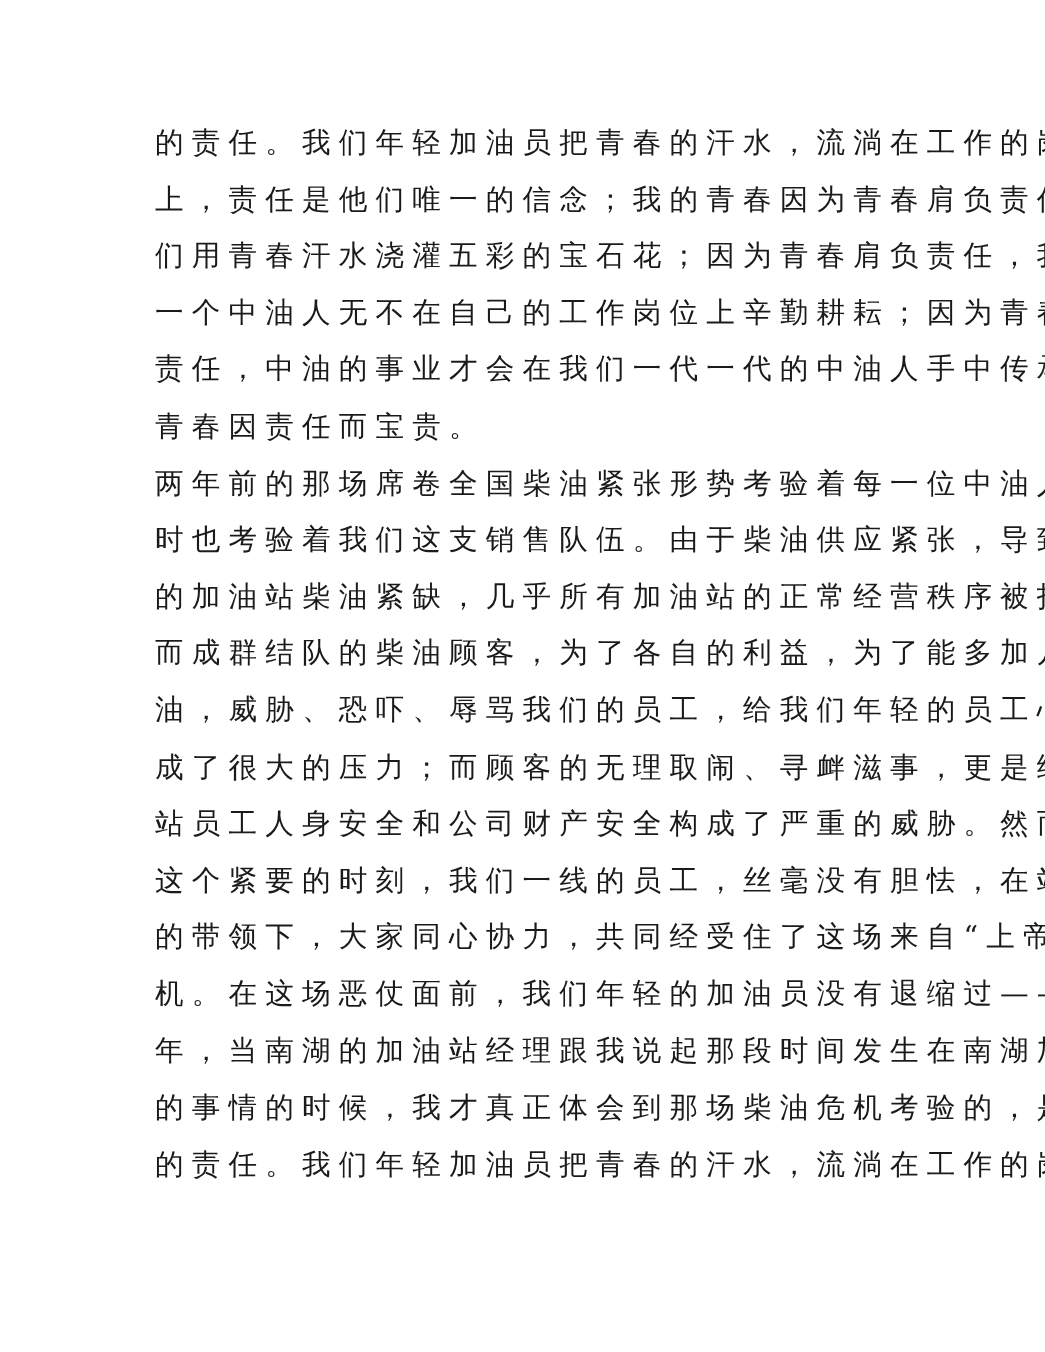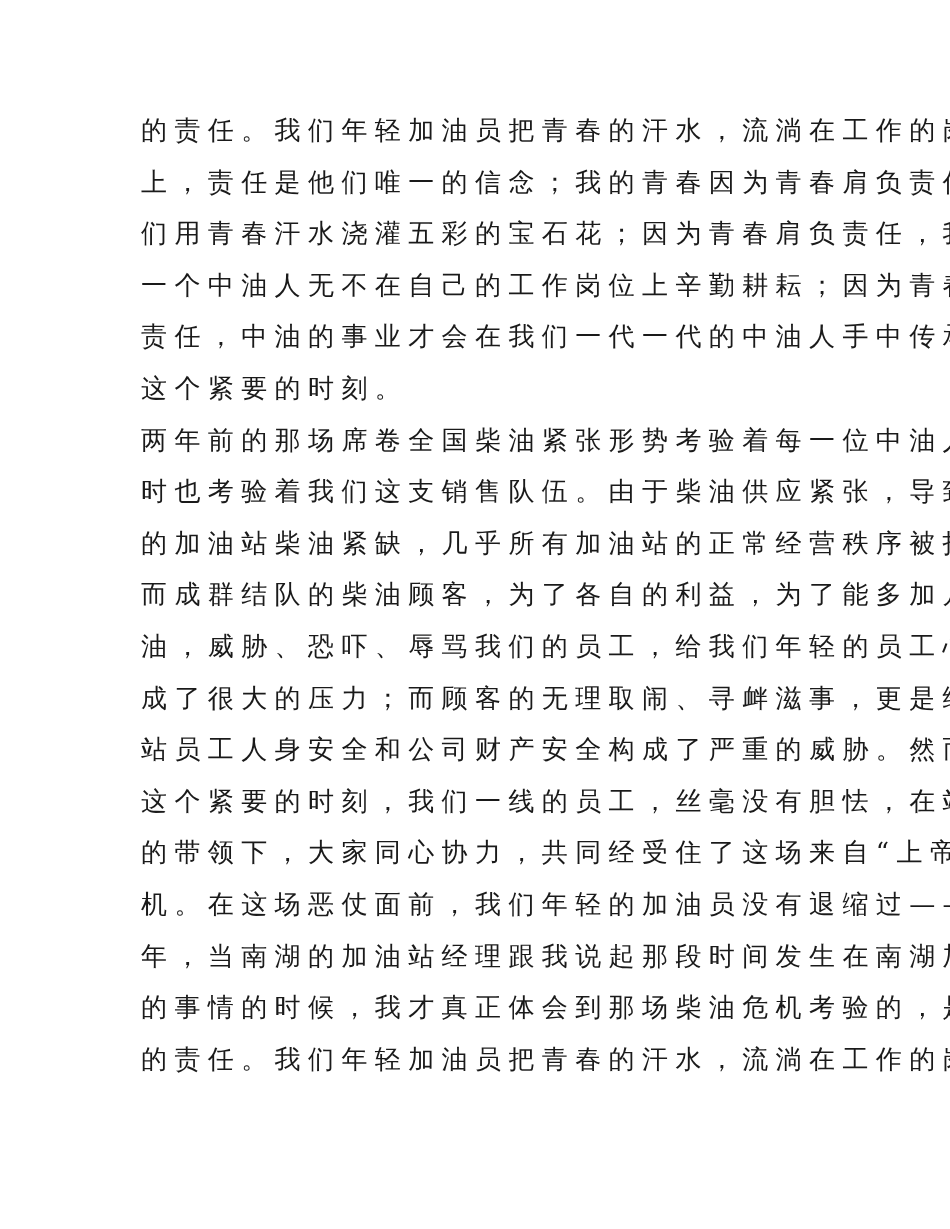--- a/index.html
+++ b/index.html
@@ -40,21 +40,21 @@
 </head>
 <body>
 
 <div class="page">
   <div class="content">
     <div class="line">的责任。我们年轻加油员把青春的汗水，流淌在工作的岗位</div>
     <div class="line">上，责任是他们唯一的信念；我的青春因为青春肩负责任，我</div>
     <div class="line">们用青春汗水浇灌五彩的宝石花；因为青春肩负责任，我们每</div>
     <div class="line">一个中油人无不在自己的工作岗位上辛勤耕耘；因为青春肩负</div>
     <div class="line">责任，中油的事业才会在我们一代一代的中油人手中传承，而</div>
-    <div class="line">这个紧要的时刻。</div>
+    <div class="line">青春因责任而宝贵。</div>
     <div class="line">两年前的那场席卷全国柴油紧张形势考验着每一位中油人，同</div>
     <div class="line">时也考验着我们这支销售队伍。由于柴油供应紧张，导致大片</div>
     <div class="line">的加油站柴油紧缺，几乎所有加油站的正常经营秩序被打乱，</div>
     <div class="line">而成群结队的柴油顾客，为了各自的利益，为了能多加几升柴</div>
     <div class="line">油，威胁、恐吓、辱骂我们的员工，给我们年轻的员工心理造</div>
     <div class="line">成了很大的压力；而顾客的无理取闹、寻衅滋事，更是给加油</div>
     <div class="line">站员工人身安全和公司财产安全构成了严重的威胁。然而，在</div>
     <div class="line">这个紧要的时刻，我们一线的员工，丝毫没有胆怯，在站经理</div>
     <div class="line">的带领下，大家同心协力，共同经受住了这场来自“上帝”的危</div>
     <div class="line">机。在这场恶仗面前，我们年轻的加油员没有退缩过——那</div>

